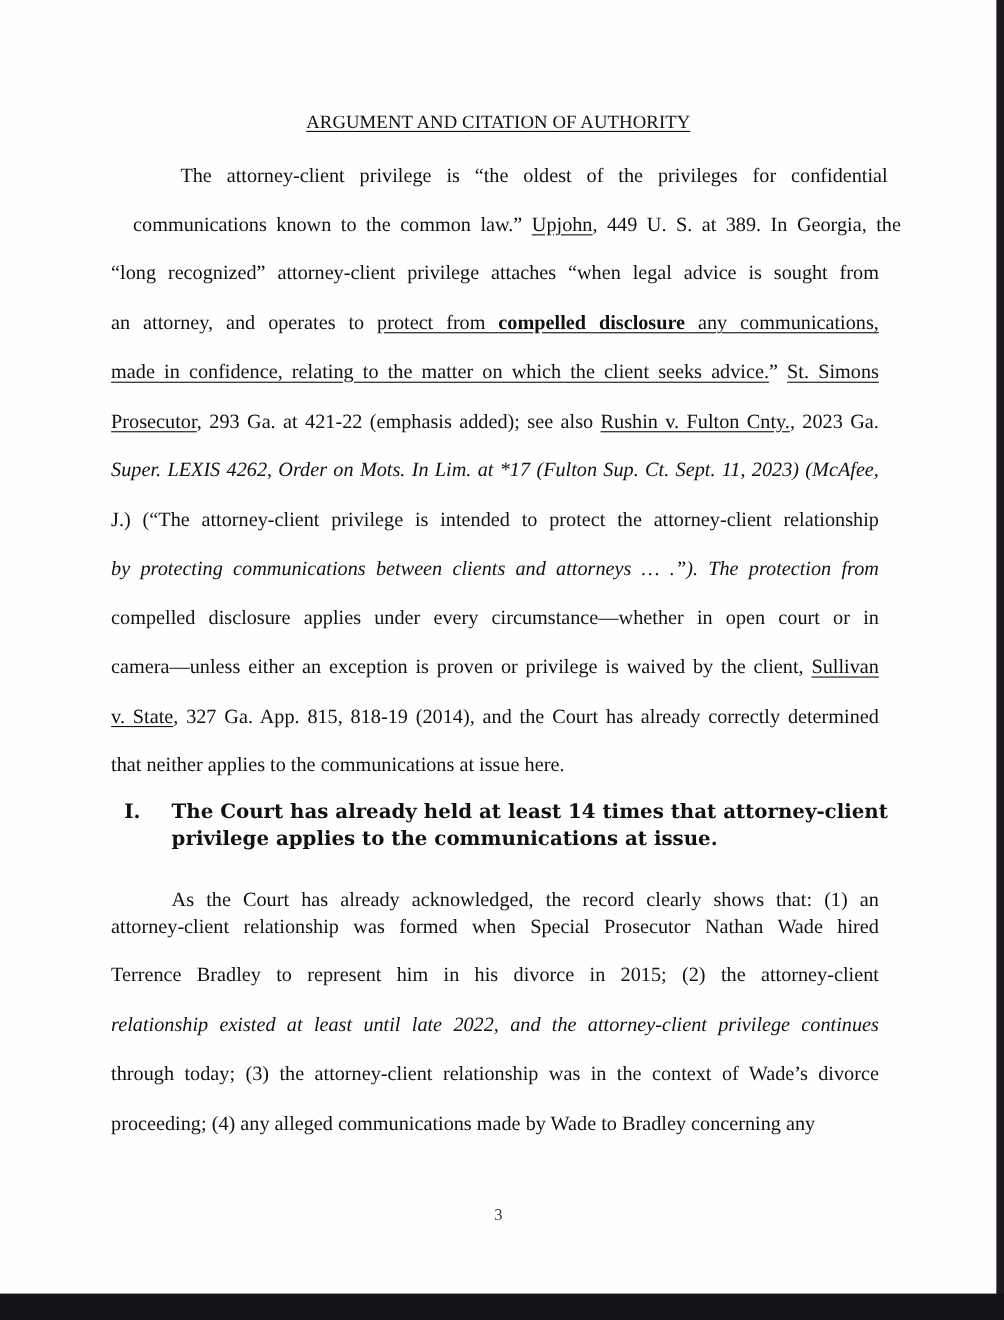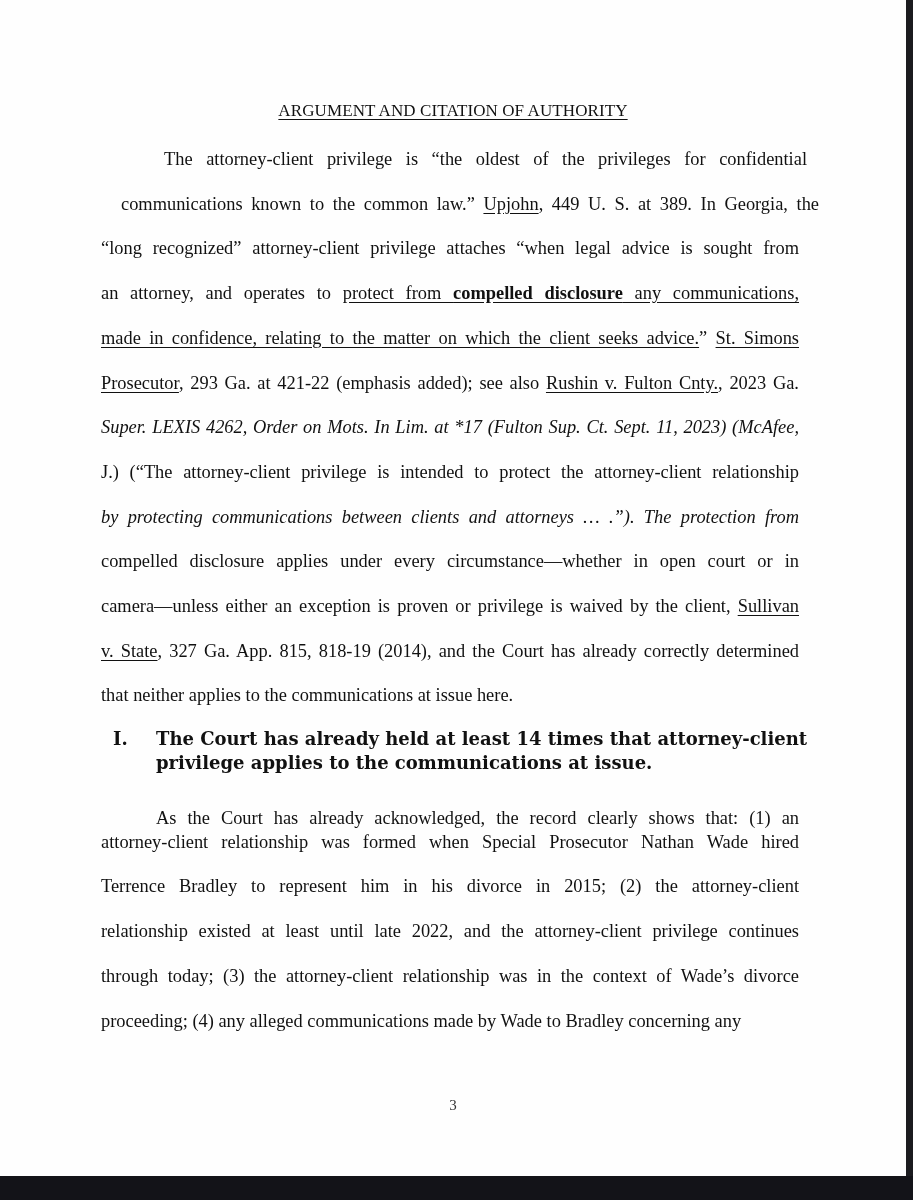--- a/index.html
+++ b/index.html
@@ -72,21 +72,21 @@
     <span class="txt">The Court has already held at least 14 times that attorney-client</span>
   </div>
   <div class="heading" style="top:751px;">
     <span class="txt">privilege applies to the communications at issue.</span>
   </div>
 
   <div id="para2">
       <div class="line" style="top: 806px; left: 156px; width: 643px;"><span>As the Court has already acknowledged, the record clearly shows that: (1) an</span></div>
       <div class="line" style="top: 829.7px;"><span>attorney-client relationship was formed when Special Prosecutor Nathan Wade hired</span></div>
       <div class="line" style="top: 874.4px;"><span>Terrence Bradley to represent him in his divorce in 2015; (2) the attorney-client</span></div>
-      <div class="line" style="top: 919.1px;"><span>relationship existed at least until late 2022, and the attorney-client privilege continues</span></div>
+      <div class="line" style="top: 919.1px; font-style: italic;"><span>relationship existed at least until late 2022, and the attorney-client privilege continues</span></div>
       <div class="line" style="top: 963.8px;"><span>through today; (3) the attorney-client relationship was in the context of Wade’s divorce</span></div>
       <div class="line last" style="top: 1008.5px;"><span>proceeding; (4) any alleged communications made by Wade to Bradley concerning any</span></div>
     </div>
 
   <div class="page-number">3</div>
 </div>
 <div class="right-edge"></div>
 <div style="position:absolute;left:0;top:1176px;width:913px;height:24px;"></div>
 
 </body></html>

